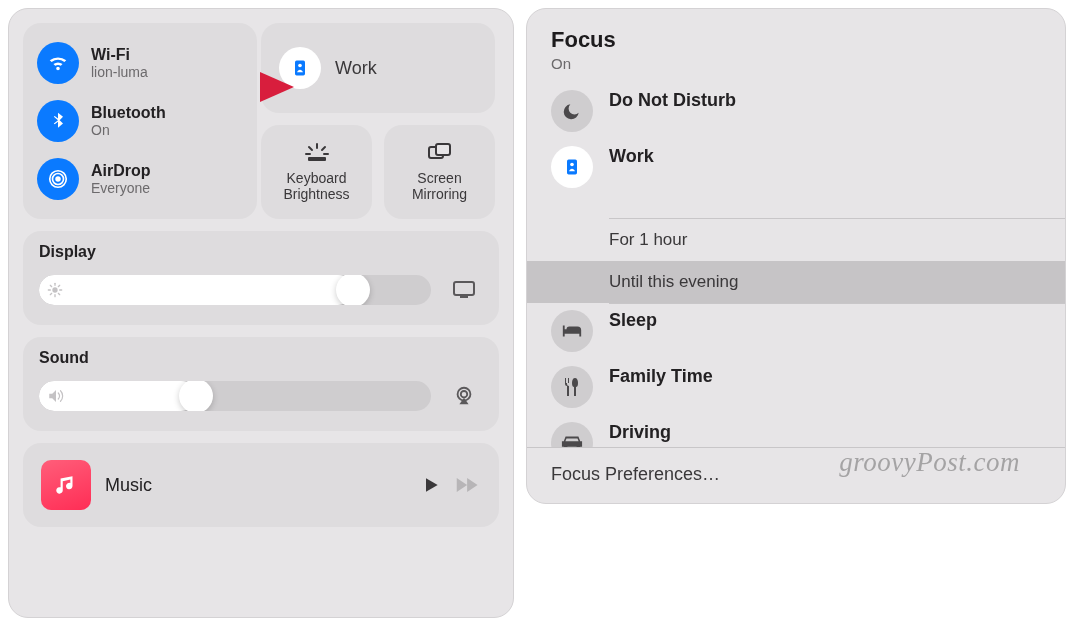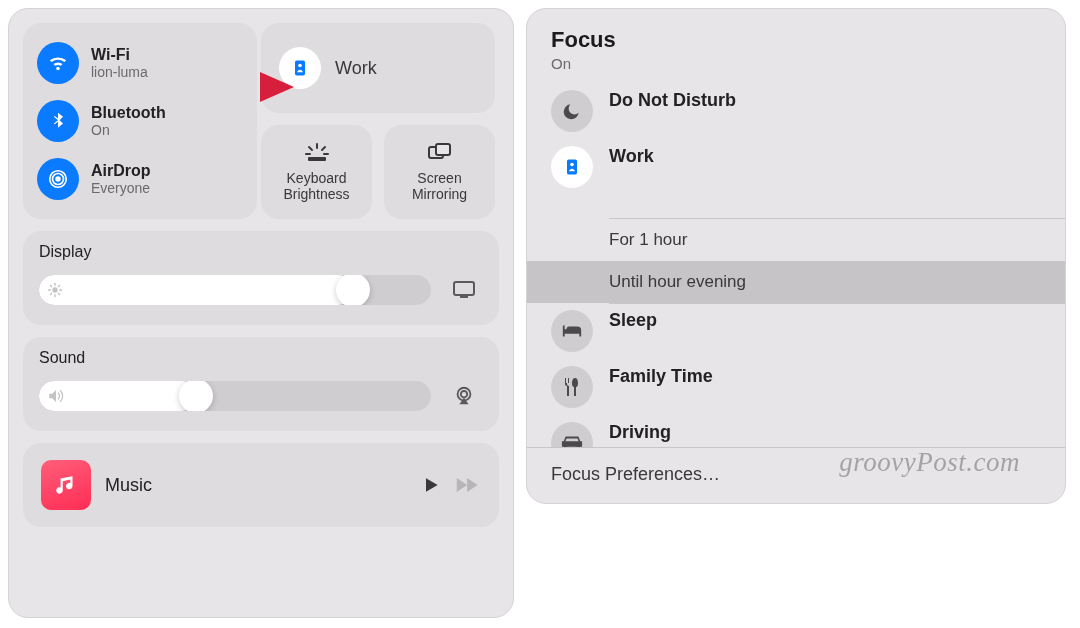--- a/index.html
+++ b/index.html
@@ -100,21 +100,21 @@
     }
     .slider-card {
       background: #dedcde;
       border-radius: 18px;
       padding: 12px 16px 16px 16px;
       display: flex;
       flex-direction: column;
       gap: 10px;
     }
     .slider-card h4 {
-      font-size: 16px; font-weight: 400; color: #232123;
+      font-size: 16px; font-weight: 700; color: #232123;
     }
     .slider-row { display: flex; align-items: center; gap: 14px; }
     .slider-track {
       flex: 1;
       height: 30px;
       background: #cfcdcf;
       border-radius: 15px;
       position: relative;
       display: flex;
       align-items: center;
@@ -429,21 +429,21 @@
             <path d="M8.5 17c.5-2 2-3 3.5-3s3 1 3.5 3z" fill="#fff"></path>
           </svg>
       </div>
       <span class="fi-label">Work</span>
     </div>
     <div class="sublist">
       <div class="sub-item">
         <span>For 1 hour</span>
       </div>
       <div class="sub-item selected">
-        <span>Until hour evening</span>
+        <span>Until this evening</span>
       </div>
     </div>
 
     <div class="focus-item">
       <div class="icon-circle icon-gray">
         <svg width="22" height="16" viewBox="0 0 24 16">
             <path fill="#4b494b" d="M2 2v12h2v-3h16v3h2V7a4 4 0 00-4-4H9a3 3 0 00-3 3H4V2z"></path>
           </svg>
       </div>
       <span class="fi-label">Sleep</span>

